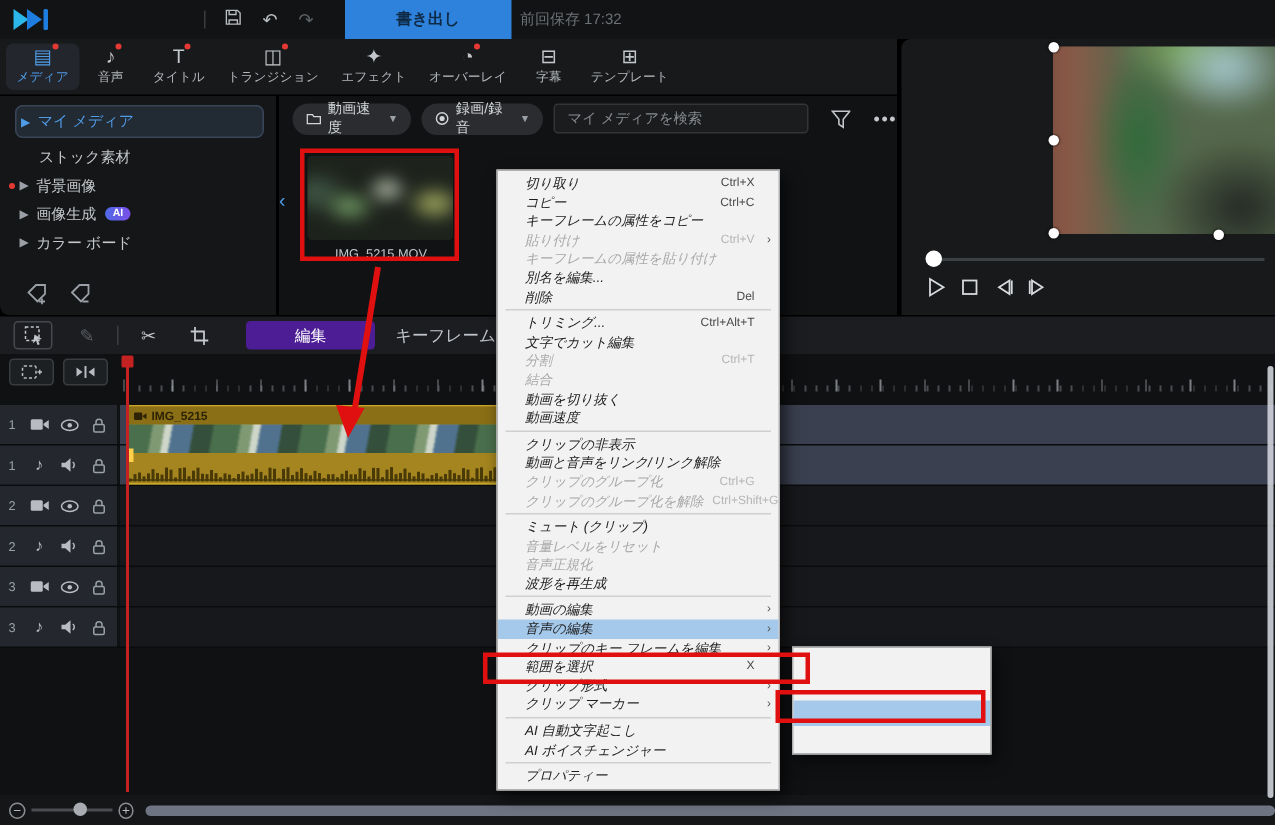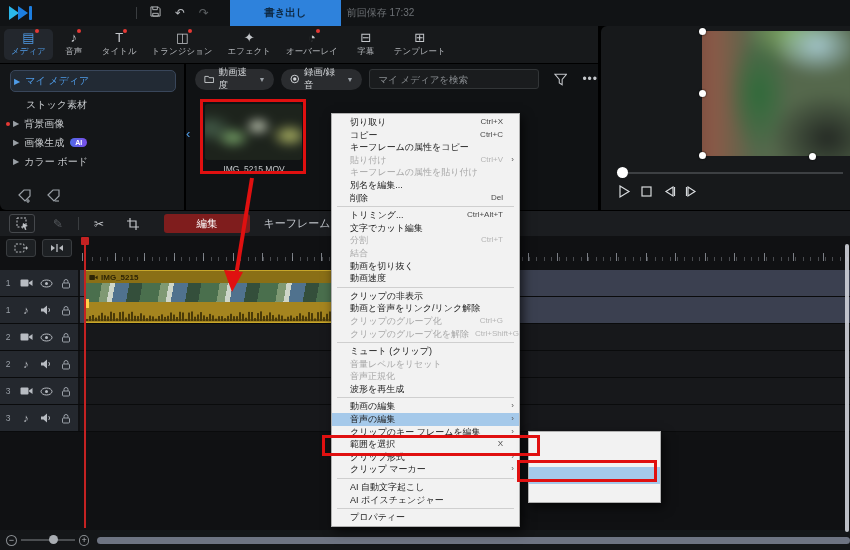--- a/index.html
+++ b/index.html
@@ -81,21 +81,21 @@
   #pv-knob{position:absolute;left:16px;top:141px;width:11px;height:11px;background:#fff;border-radius:50%;}
   #pv-controls{position:absolute;left:16px;top:158px;display:flex;gap:9px;align-items:center;}
   #pv-controls svg{display:block;}
 
   
   #tl-toolbar{left:0;top:211px;width:850px;height:25px;background:#1b1d20;display:flex;align-items:center;}
   .tt-ico{width:26px;height:19px;display:flex;align-items:center;justify-content:center;font-size:12px;color:#c3c6ca;}
   .tt-ico.boxed{border:1px solid #45484c;border-radius:3px;}
   .tt-ico.dim{color:#595d61;}
   .tt-sep{width:1px;height:13px;background:#3a3d40;margin:0 7px;}
-  #edit-tab{width:86px;height:19px;background:#7f1d1d;border-radius:3px;color:#fff;font-size:10.5px;
+  #edit-tab{width:86px;height:19px;background:#4c1d95;border-radius:3px;color:#fff;font-size:10.5px;
       display:flex;align-items:center;justify-content:center;margin-left:18px;}
   #keyframe-tab{width:86px;height:19px;color:#c2c6cc;font-size:11px;display:flex;align-items:center;justify-content:center;margin-left:4px;}
 
   
   #tl-body{left:0;top:236px;width:850px;height:296px;background:#101113;}
   #track-tools{position:absolute;left:6px;top:3px;display:flex;gap:6px;}
   .trk-btn{width:30px;height:18px;border:1px solid #3a3d40;border-radius:3px;background:#1d2023;
       display:flex;align-items:center;justify-content:center;color:#b9bcc0;}
   #ruler{position:absolute;left:80px;right:0;top:0;height:26px;}
   .ruler-label{position:absolute;top:7px;transform:translateX(-50%);font-size:8.5px;color:#8f959c;white-space:nowrap;}
@@ -130,21 +130,21 @@
   .zoom-circle{width:11px;height:11px;border:1px solid #8a8e92;border-radius:50%;color:#b9bcc0;font-size:9px;
       line-height:9px;display:flex;align-items:center;justify-content:center;}
   #zoom-track{width:54px;height:2px;background:#4a4d50;margin:0 4px;position:relative;}
   #zoom-knob{position:absolute;left:28px;top:-4px;width:9px;height:9px;background:#a9adb2;border-radius:50%;}
   #hscroll{margin-left:8px;width:758px;height:7px;background:#6e7482;border-radius:4px;}
 
   
   #ctx{left:331px;top:113px;width:189px;background:#f2f2f2;border:1px solid #b0b0b0;
       box-shadow:3px 4px 10px rgba(0,0,0,.65);padding:2px 0;z-index:30;}
   .mi{height:12.6px;line-height:12.6px;display:flex;align-items:center;padding:0 16px 0 18px;position:relative;color:#1d1d1d;}
-  .mi .ml{flex:1;font-size:9px;white-space:nowrap;}
+  .mi .ml{flex:1;font-size:9px;white-space:nowrap;font-style:italic;}
   .mi .ms{font-size:8px;color:#4a4a4a;margin-left:6px;white-space:nowrap;}
   .mi .ma{display:none;position:absolute;right:5px;font-size:8px;color:#555;}
   .mi.hassub .ma{display:block;}
   .mi.disabled{color:#a8a8a8;}
   .mi.disabled .ms{color:#b5b5b5;}
   .mi.highlight{background:#a5c9ea;}
   .menu-sep{height:1px;background:#cfcfcf;margin:2px 5px;}
 
   
   #sub{left:528px;top:431px;width:133px;background:#f2f2f2;border:1px solid #b0b0b0;

